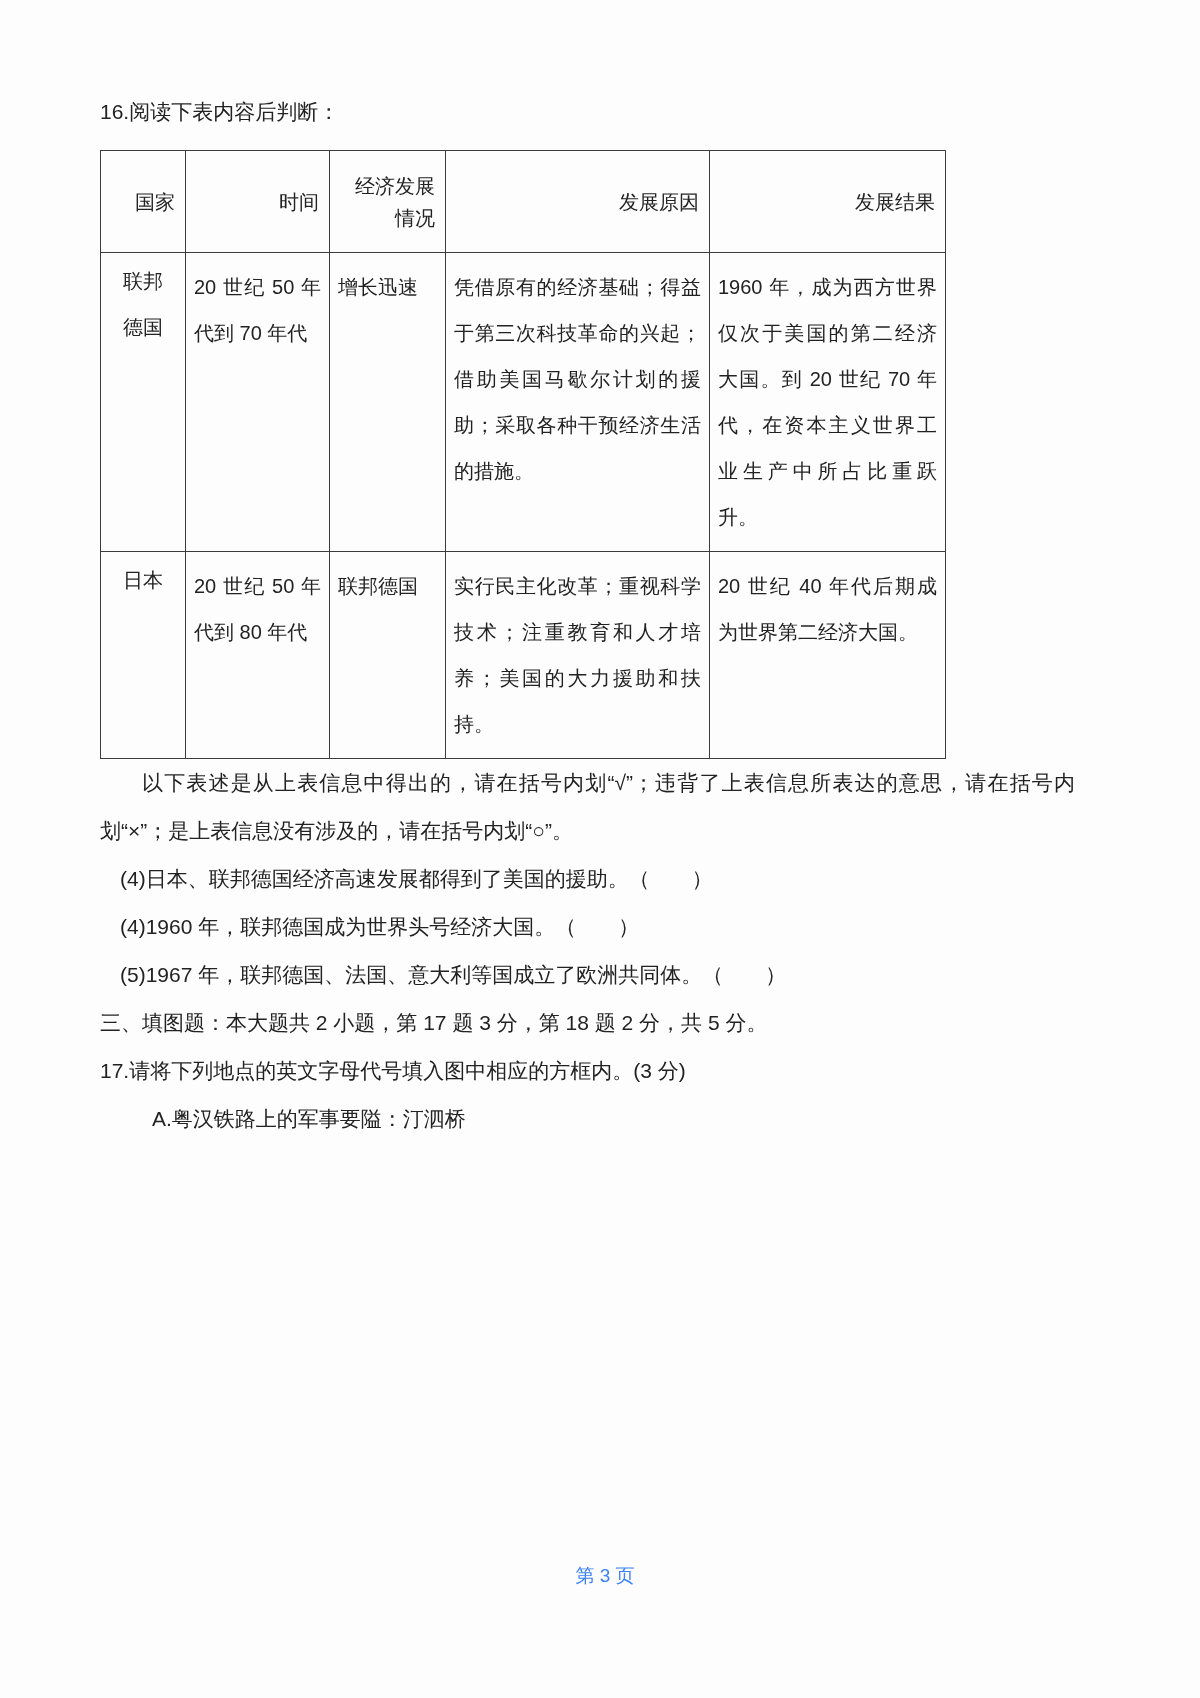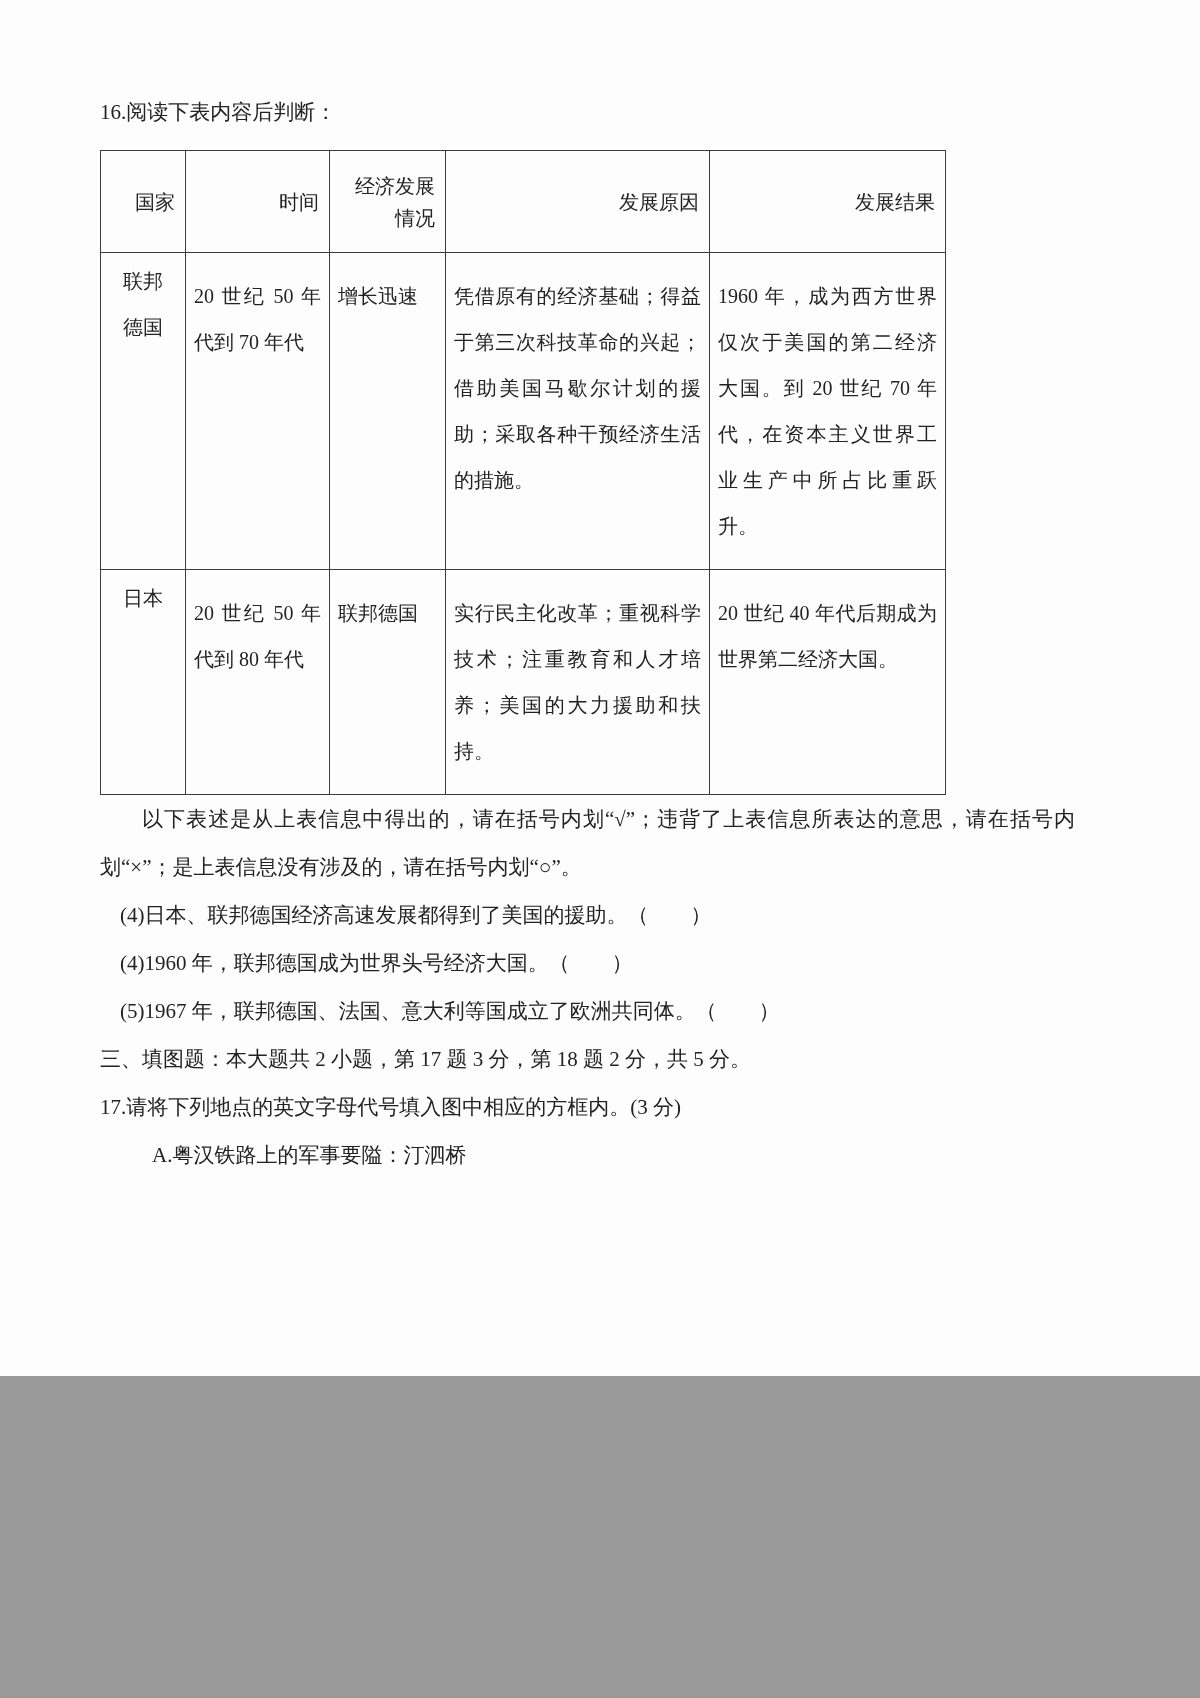--- a/index.html
+++ b/index.html
@@ -1,23 +1,23 @@
 <!DOCTYPE html>
 <html><head>
 <meta charset="utf-8">
 <style>
   * { margin: 0; padding: 0; box-sizing: border-box; }
   html, body { background: #9a9a9a; }
   .page {
     position: relative;
     width: 1200px;
-    height: 1376px;
+    height: 1698px;
     margin: 0 auto;
     background: #fdfdfd;
-    font-family: Liberation Serif, serif;
+    font-family: Liberation Sans, sans-serif;
     color: #222222;
     overflow: hidden;
   }
   .content {
     position: absolute;
     left: 100px;
     top: 96px;
     width: 1010px;
   }
   .q-title {
@@ -39,21 +39,21 @@
   table.econ th {
     height: 102px;
     text-align: right;
     vertical-align: middle;
     line-height: 32px;
     padding: 0 10px;
   }
   table.econ td {
     vertical-align: top;
     line-height: 46px;
-    padding: 20px 8px;
+    padding: 11px 8px;
     text-align: justify;
   }
   table.econ td.c-country {
     text-align: center;
     padding: 5px 13px;
   }
   p.para {
     font-size: 21px;
     line-height: 48px;
   }

